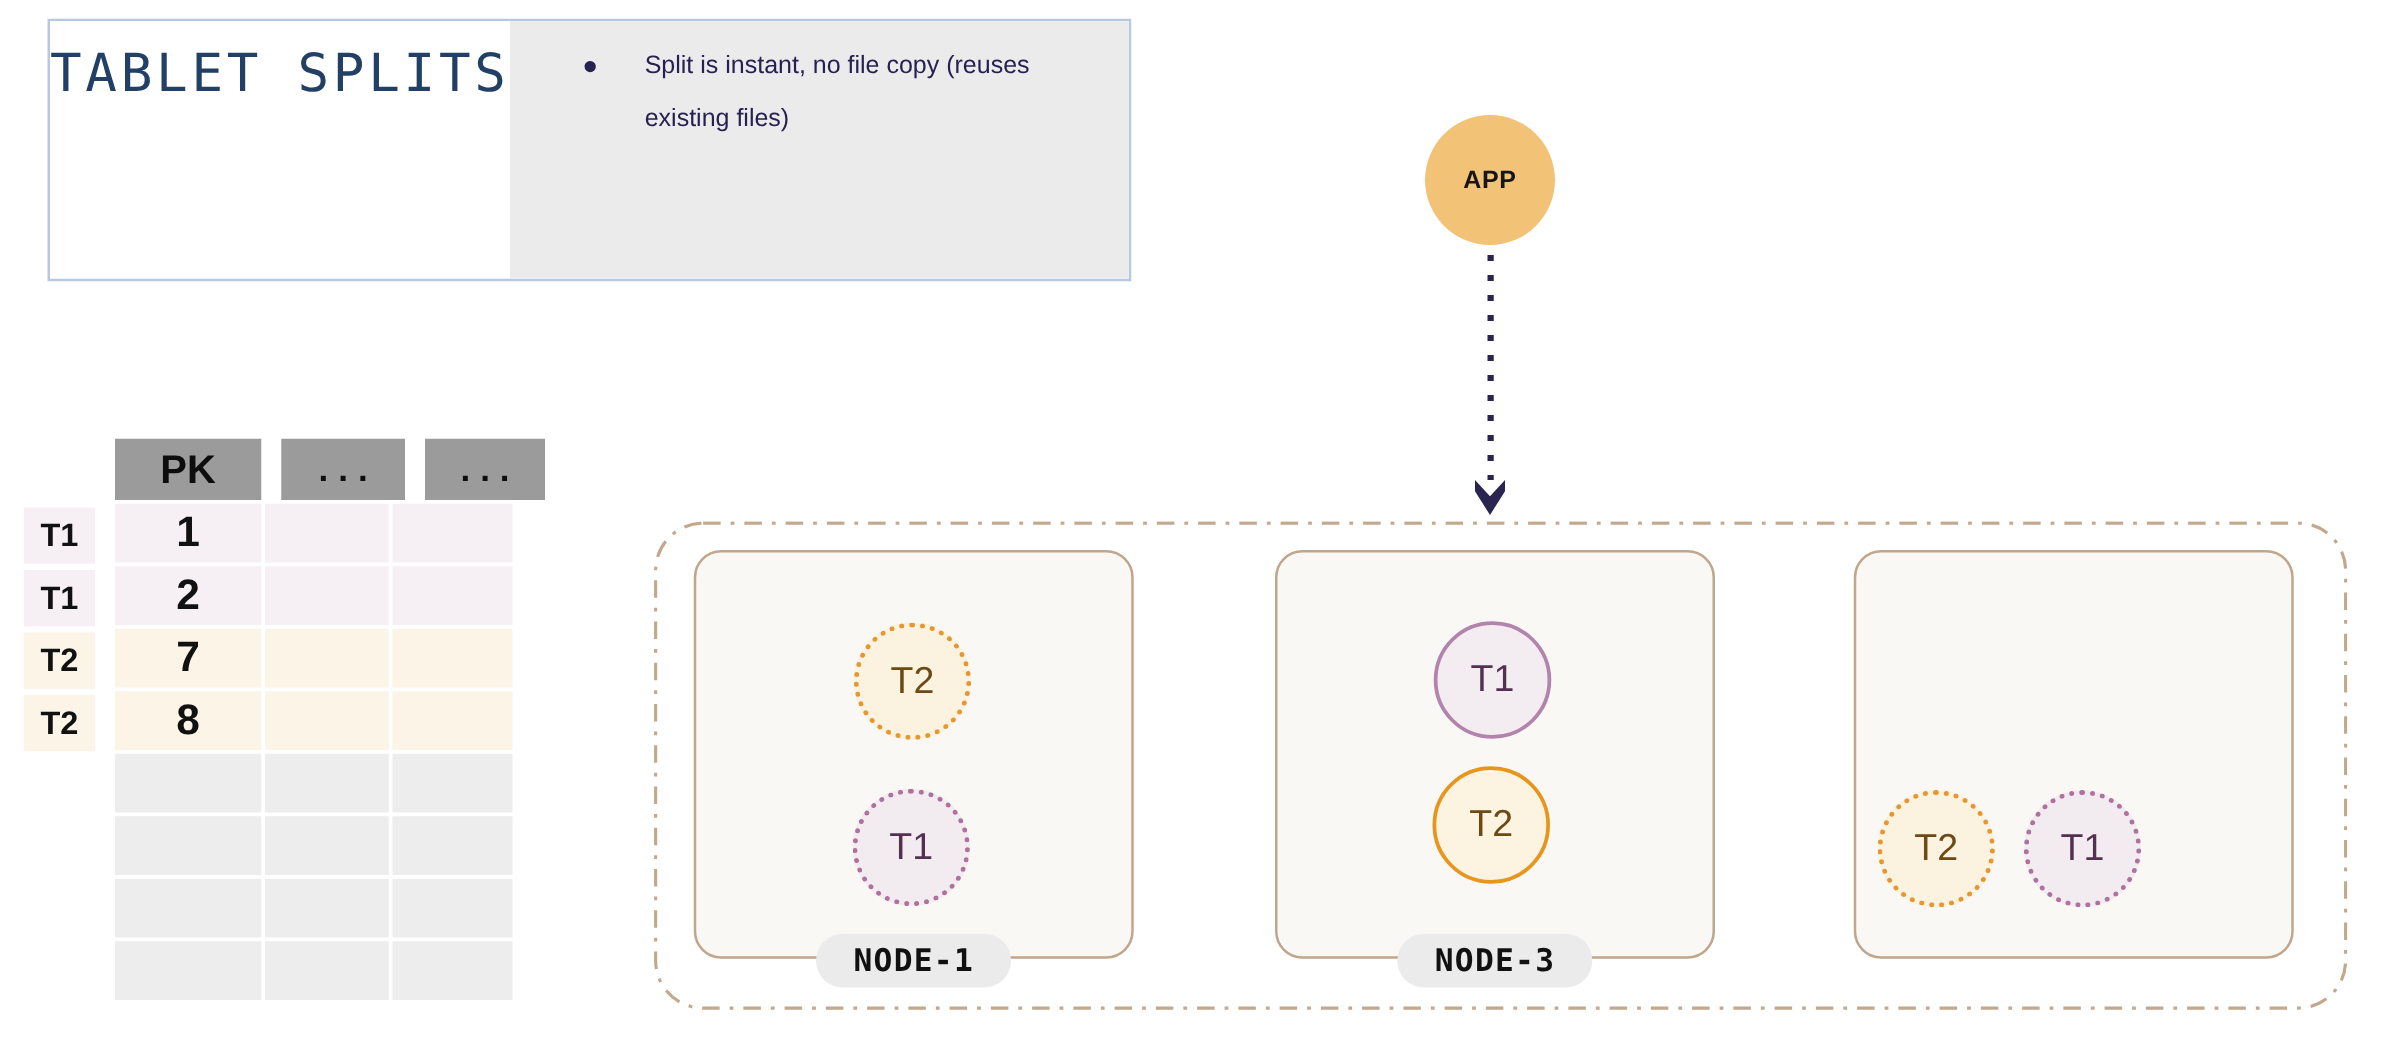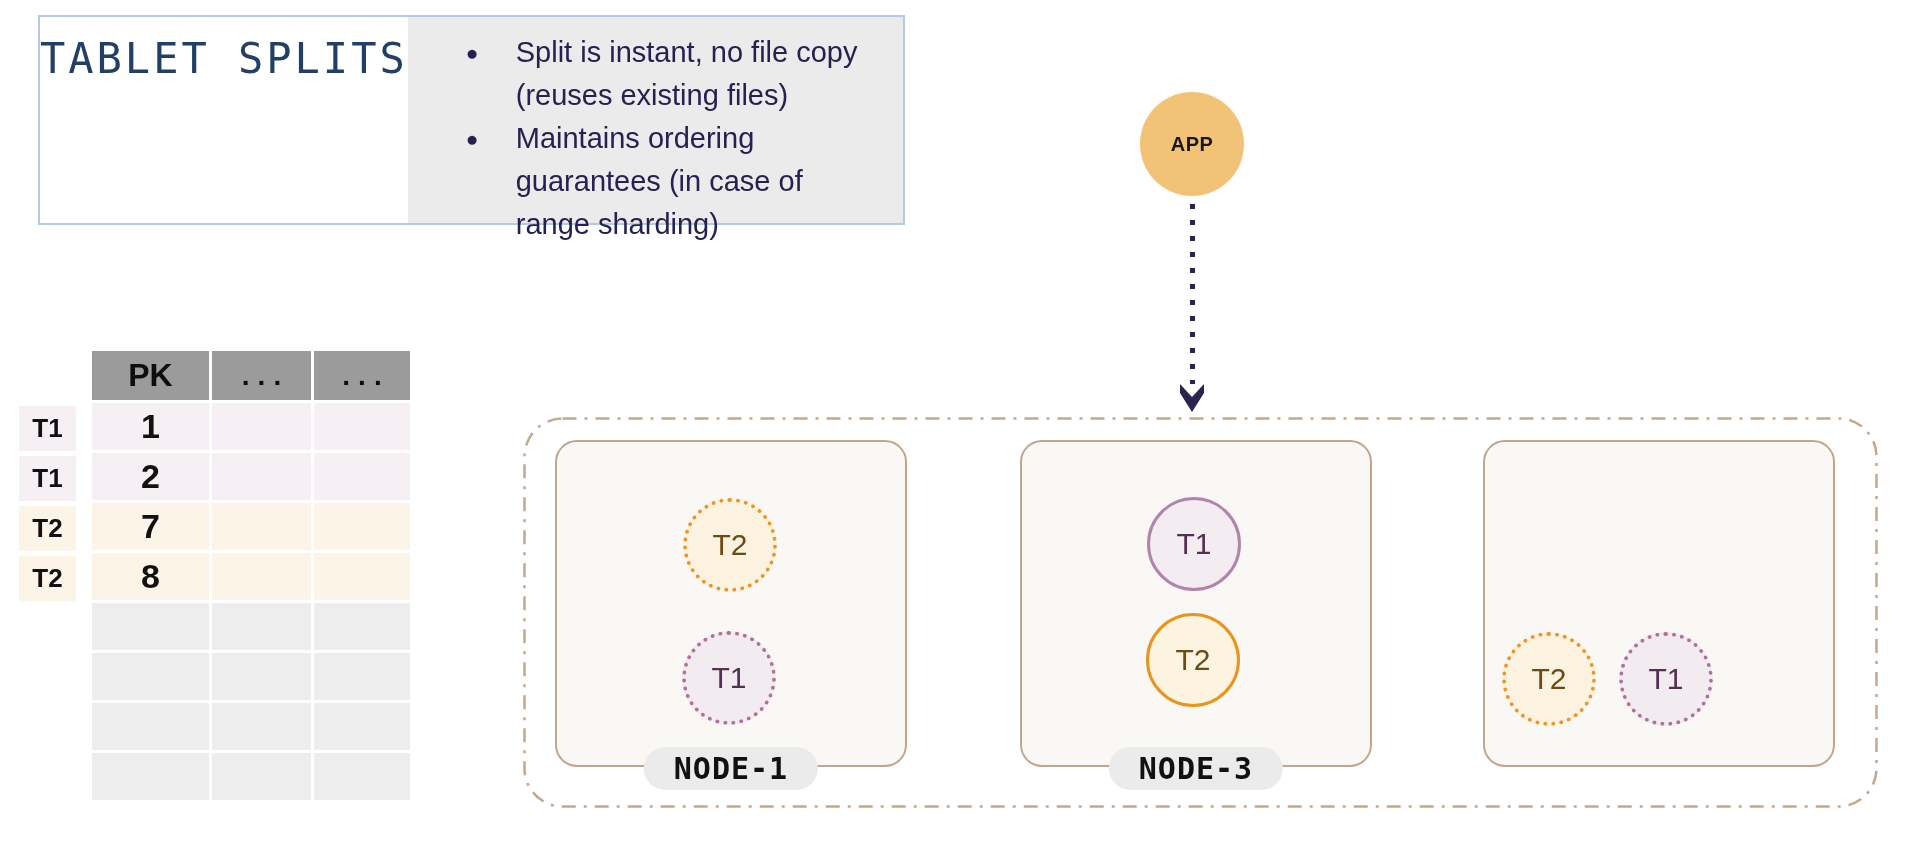--- a/index.html
+++ b/index.html
@@ -21,21 +21,21 @@
     font-family: "DejaVu Sans Mono", "Liberation Mono", monospace;
     font-size: 42px; font-weight: 500; letter-spacing: 3px; color: #223f66;
     background: #ffffff;
   }
   .info-body {
     flex: 1; background: #ebebeb; padding: 14px 40px 0 56px;
   }
   .info-body ul { list-style: none; }
   .info-body li {
     position: relative; padding-left: 52px; max-width: 800px;
-    font-size: 29px; line-height: 43px; color: #262150; font-weight: 400;
+    font-size: 20px; line-height: 43px; color: #262150; font-weight: 400;
   }
   .info-body li::before {
     content: "●"; position: absolute; left: 2px; top: 0;
     font-size: 21px; color: #262150;
   }
 
   
   .app-circle {
     left: 1140px; top: 92px; width: 104px; height: 104px; border-radius: 50%;
     background: #f2c377; display: flex; align-items: center; justify-content: center;
@@ -57,39 +57,39 @@
   }
   .node-1 { left: 32px; }
   .node-2 { left: 497px; }
   .node-3 { left: 960px; }
 
   .node-pill {
     position: absolute; top: 305px; left: 50%; transform: translateX(-50%);
     height: 43px; padding: 0 30px; border-radius: 22px; background: #ebebeb;
     display: flex; align-items: center; justify-content: center;
     font-family: "DejaVu Sans Mono", "Liberation Mono", monospace;
-    font-size: 30px; font-weight: 700; color: #111111; letter-spacing: 1px;
+    font-size: 25px; font-weight: 700; color: #111111; letter-spacing: 1px;
     white-space: nowrap; z-index: 3;
   }
 
   .tablet {
     position: absolute; width: 94px; height: 94px; border-radius: 50%;
     display: flex; align-items: center; justify-content: center;
     font-size: 30px; font-weight: 500; z-index: 2;
   }
   .orange-dotted { border: 4px dotted #e8962e; background: #fbf2e0; color: #6b4a14; }
   .purple-dotted { border: 4px dotted #b0719e; background: #f2ecf1; color: #533050; }
   .orange-solid  { border: 3px solid  #e8951d; background: #fcf3e0; color: #6b4a14; }
   .purple-solid  { border: 3px solid  #b284ac; background: #f3edf2; color: #533050; }
 
   
   .pk-table {
     left: 92px; top: 351px; display: flex; flex-direction: column; gap: 3px;
   }
-  .pk-header-row { display: flex; gap: 3px; }
+  .pk-header-row { display: flex; gap: 16px; }
   .pk-header-cell {
     height: 49px; background: #9b9b9b; color: #0d0d0d;
     display: flex; align-items: center; justify-content: center;
     font-size: 32px; font-weight: 700;
   }
   .pk-header-cell.dots { font-size: 28px; letter-spacing: 8px; padding-left: 8px; }
   .col-1 { width: 117px; } .col-2 { width: 99px; } .col-3 { width: 96px; }
 
   .pk-row { display: flex; gap: 3px; }
   .pk-cell { height: 47px; }
@@ -112,21 +112,20 @@
   .row-label-cell.t2 { background: #fcf4e6; }
 </style>
 </head>
 <body>
 
 <div class="abs info-box">
   <div class="info-title">TABLET SPLITS</div>
   <div class="info-body">
     <ul>
       <li>Split is instant, no file copy (reuses existing files)</li>
-      <li>Maintains ordering guarantees (in case of range sharding)</li>
     </ul>
   </div>
 </div>
 
 <div class="abs app-circle">
   <span>APP</span>
 </div>
 
 <div class="abs arrow-line"></div>
 <svg class="abs arrow-head" width="24" height="28" viewBox="0 0 24 28">

